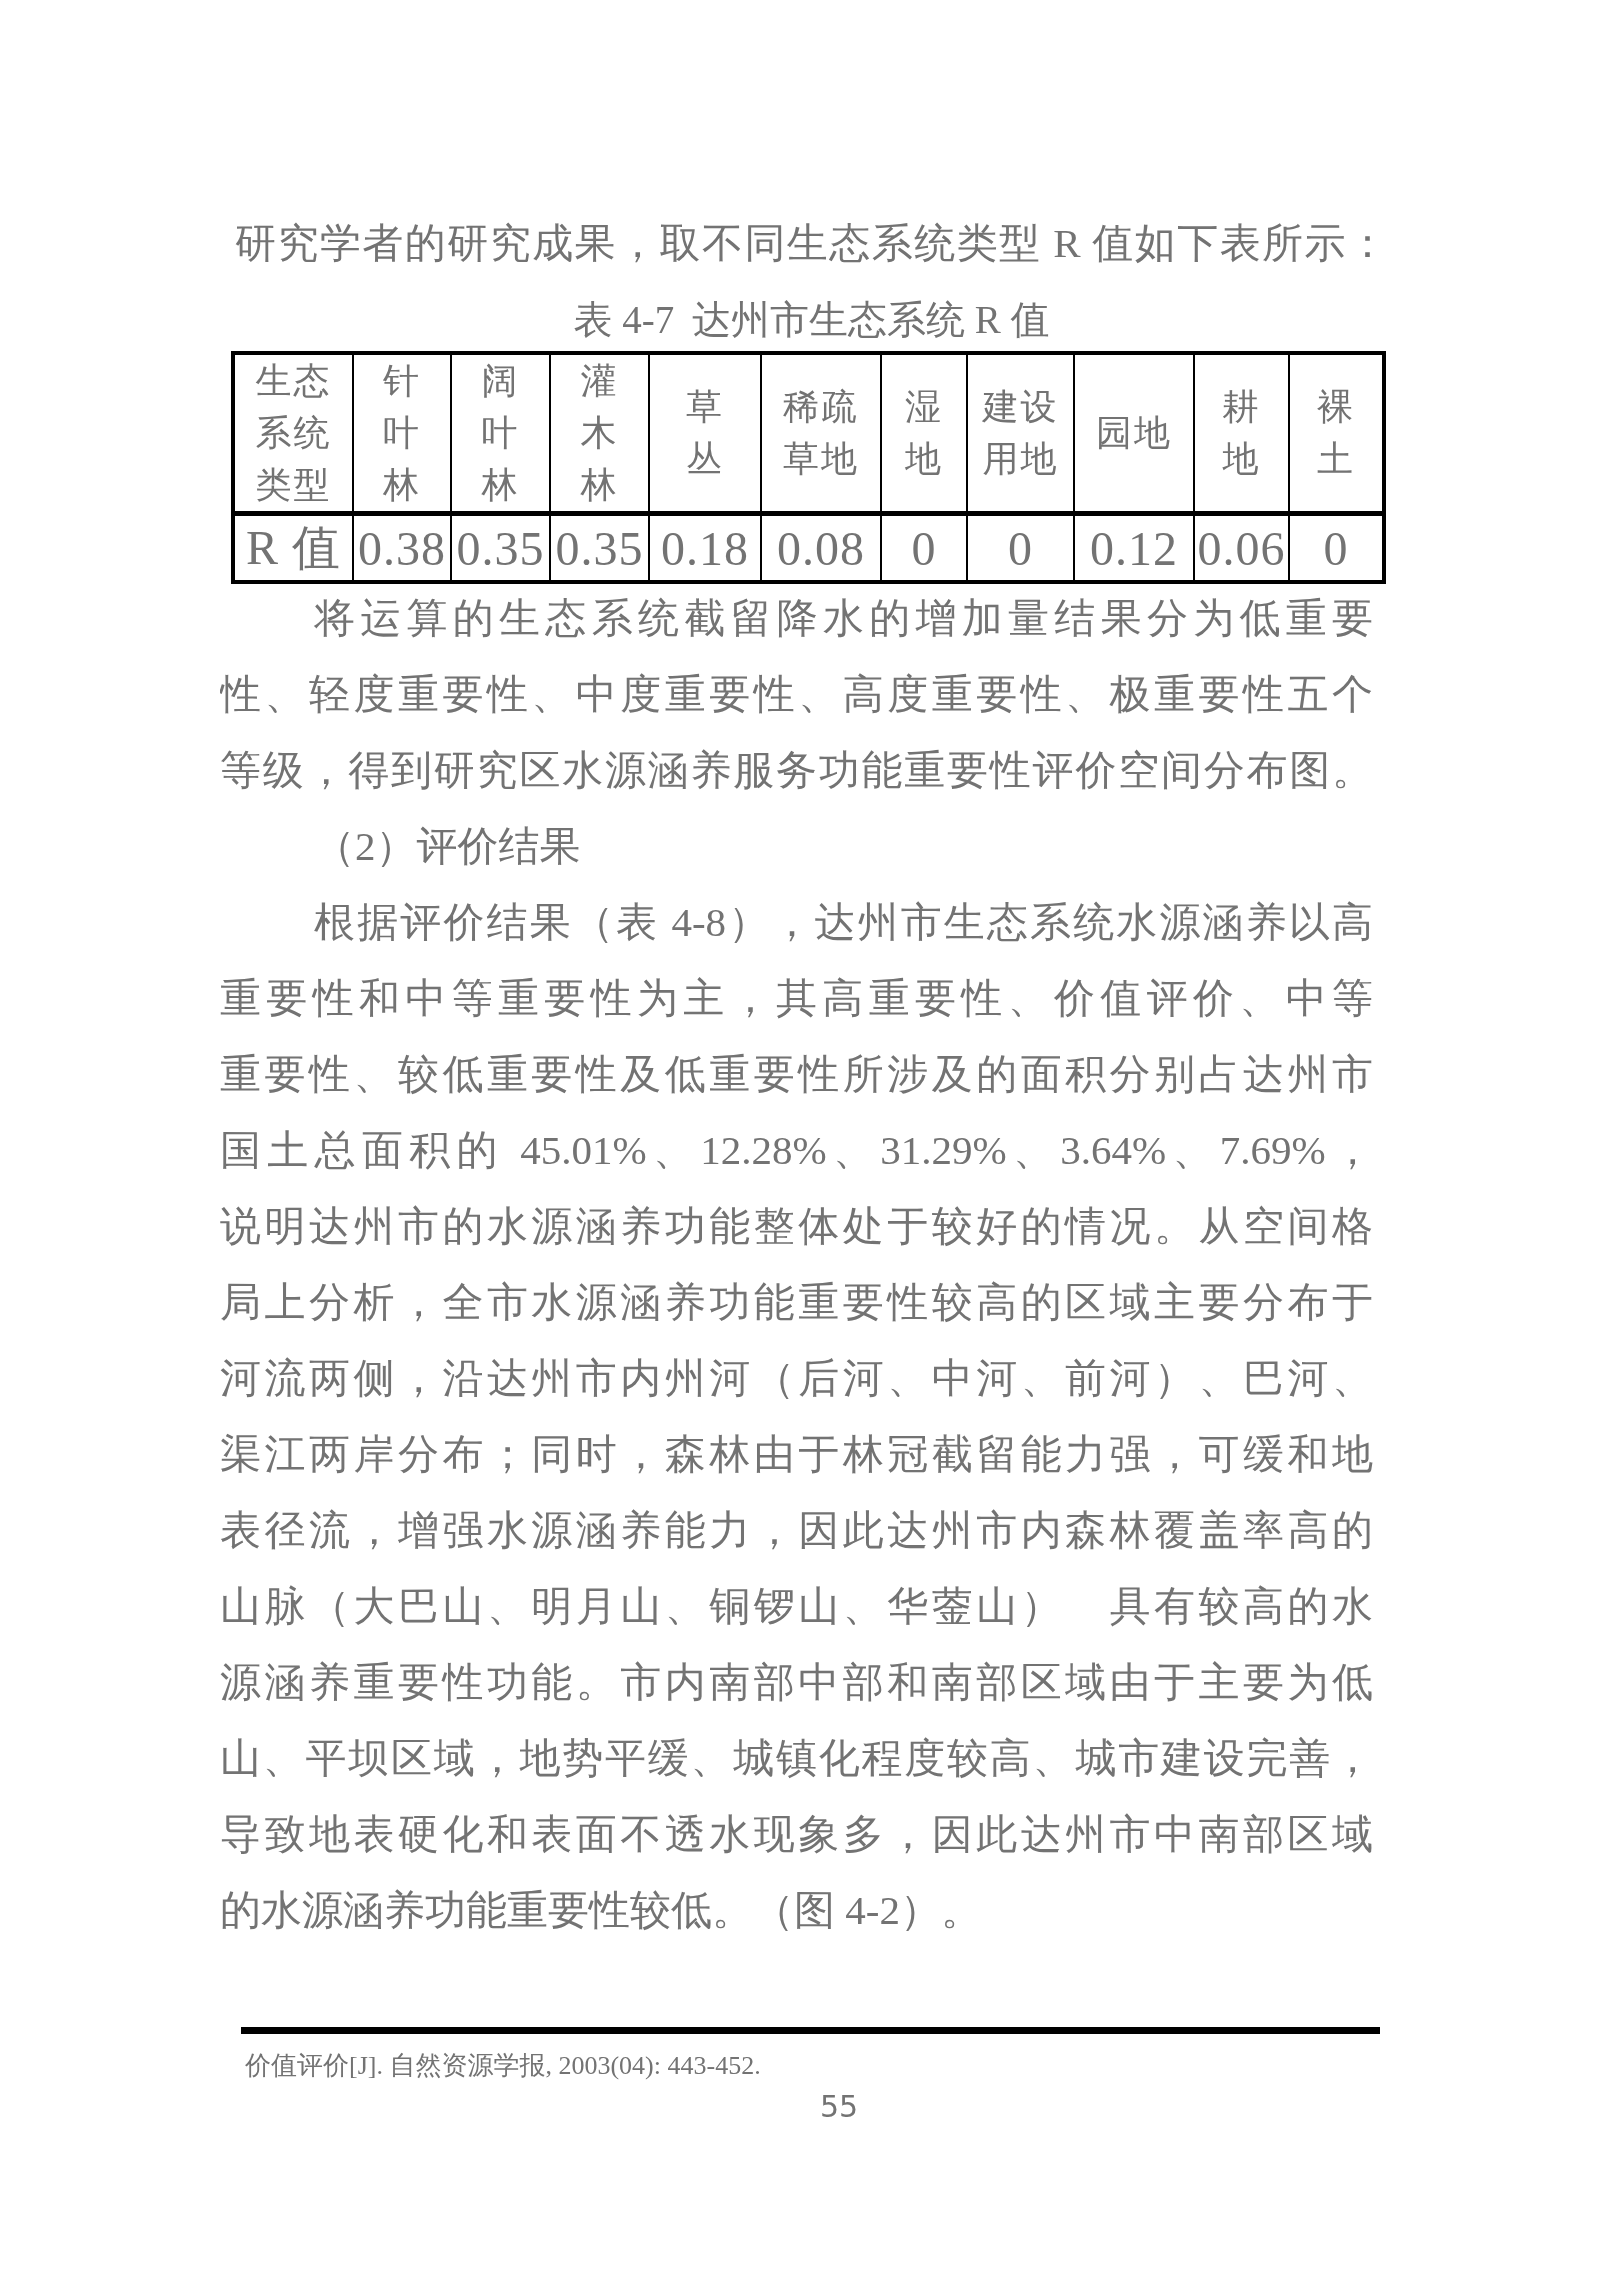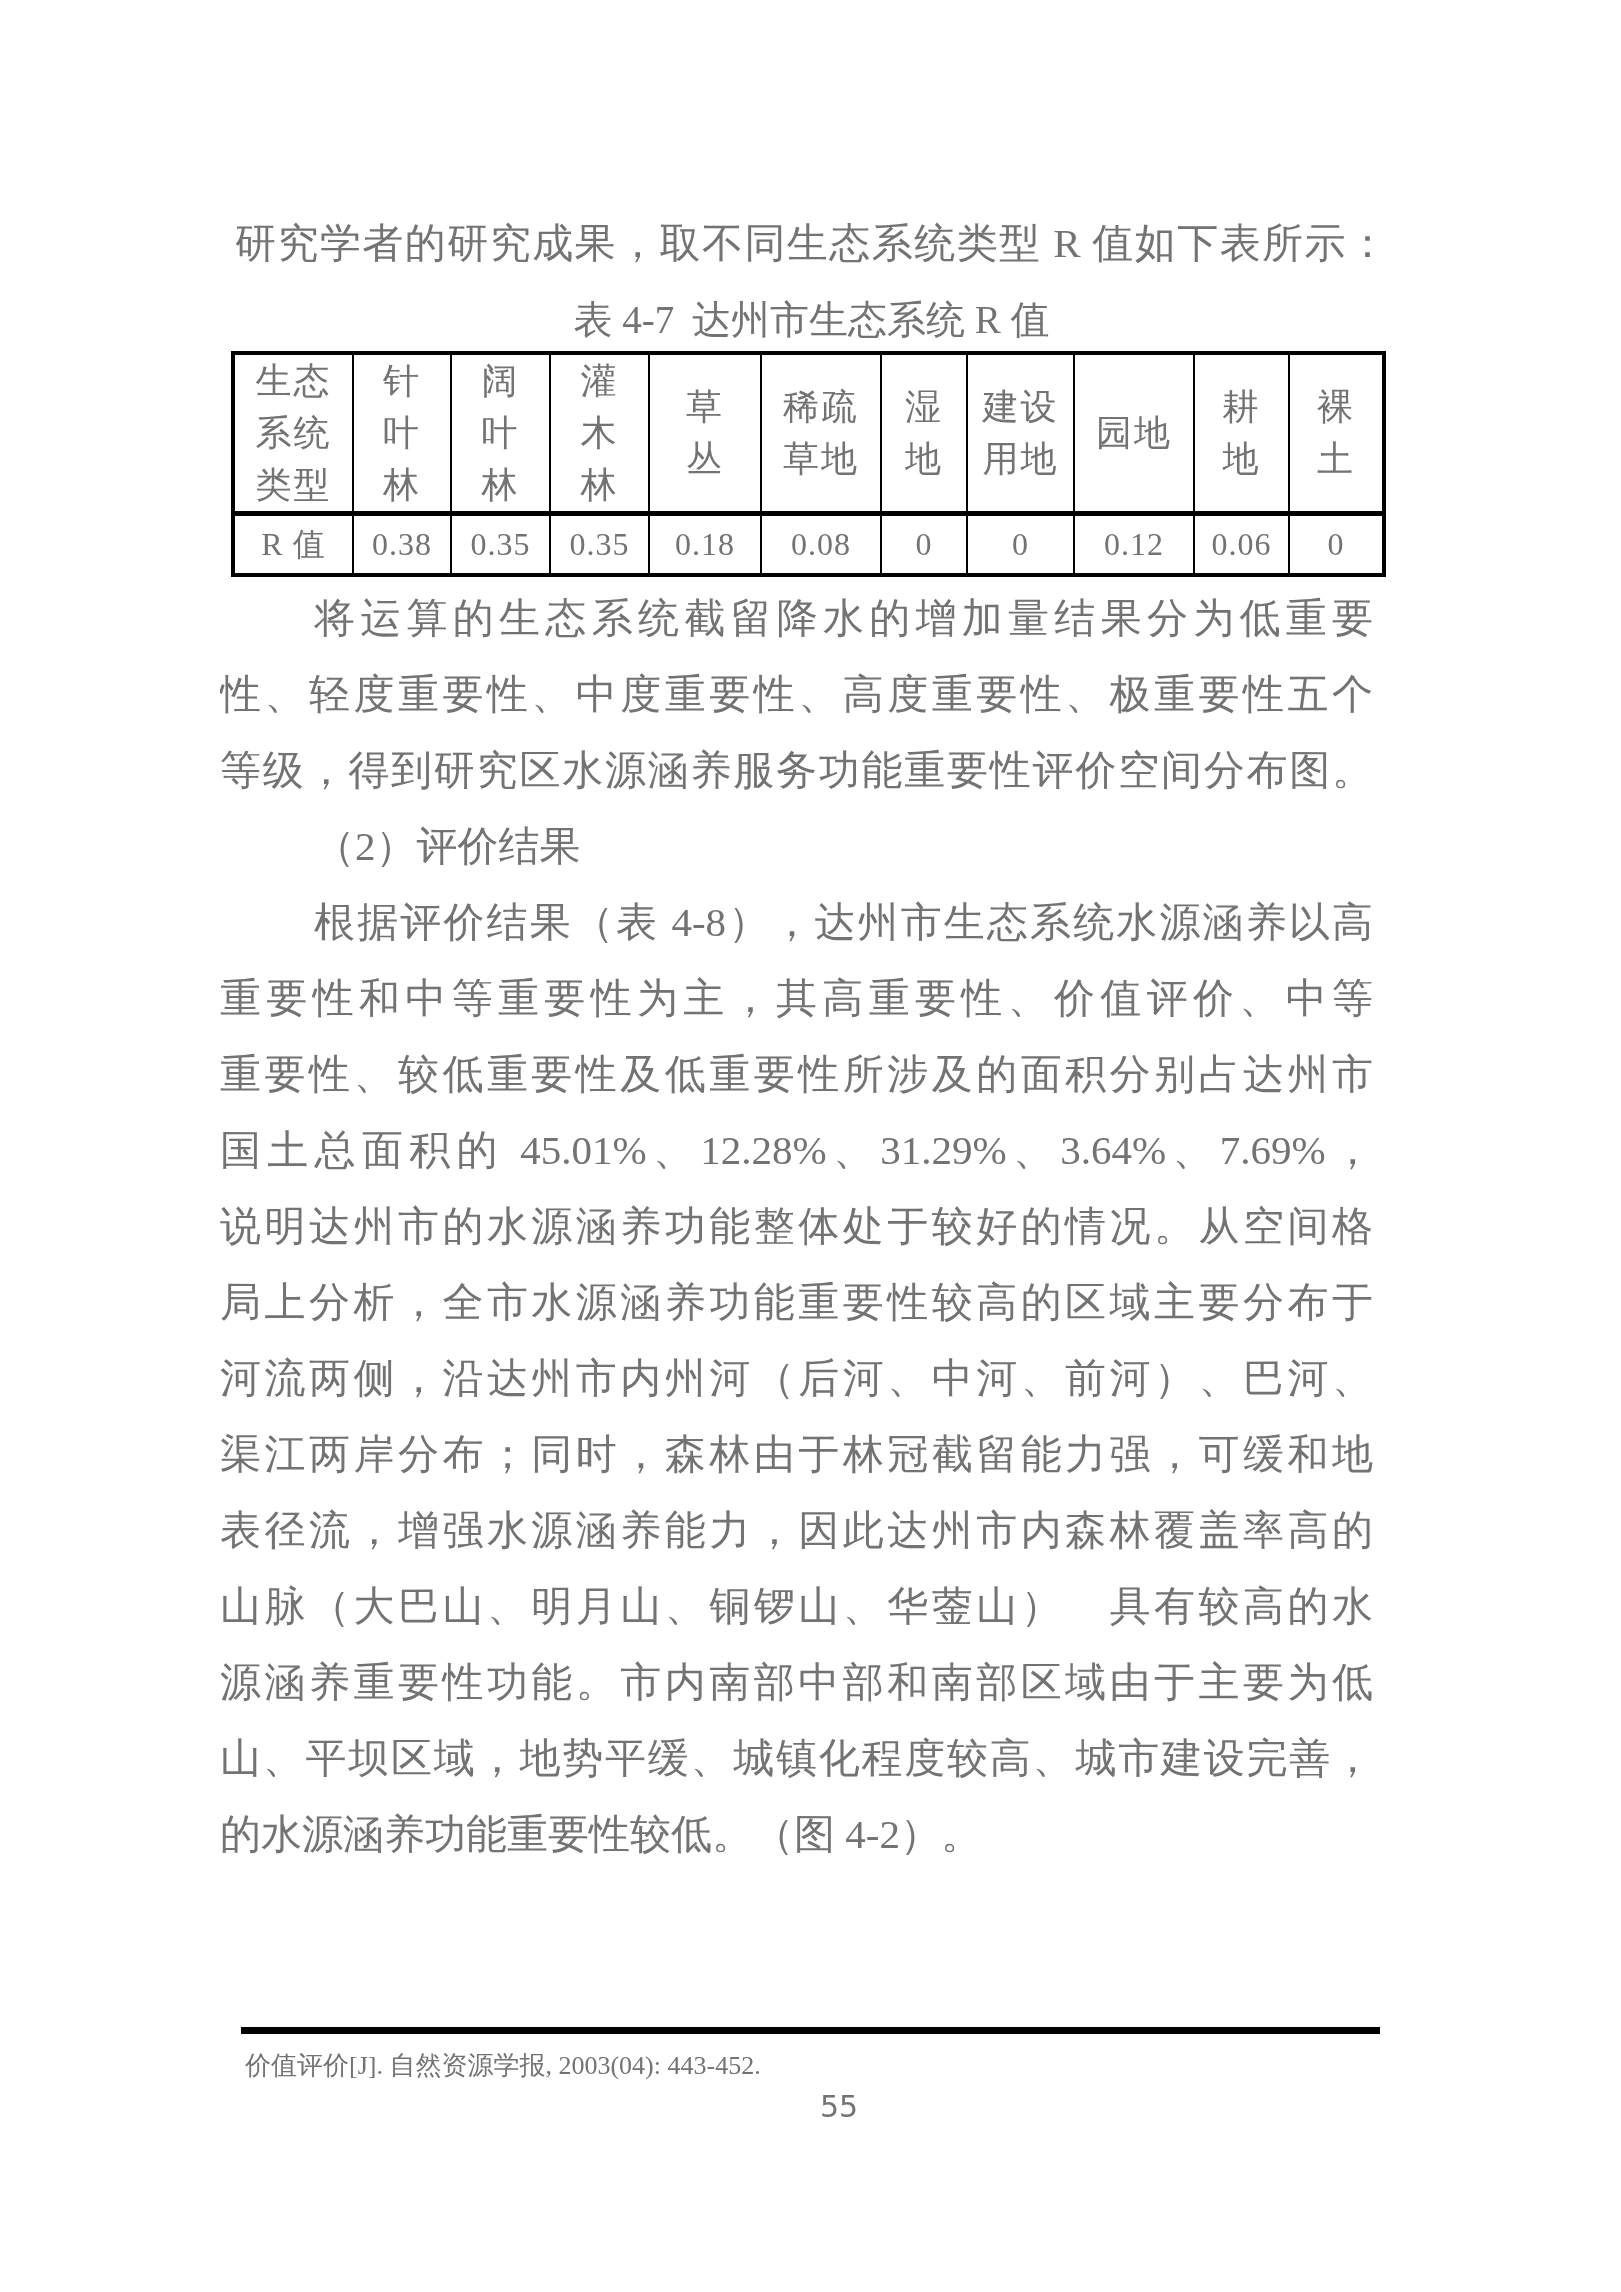--- a/index.html
+++ b/index.html
@@ -32,21 +32,21 @@
   .rtable td{
     border:2.9px solid #000;
     text-align:center;vertical-align:middle;padding:0;
     overflow:hidden;
   }
   .rtable tr.hrow td{
     height:155px;font-size:36px;line-height:52px;
     white-space:pre-line;letter-spacing:2px;
     border-bottom:5.9px solid #000;
   }
-  .rtable tr.vrow td{height:57px;font-size:32px;letter-spacing:1px;}
+  .rtable tr.vrow td{height:57px;font-size:48px;letter-spacing:1px;}
   
   .bodytext{
     position:absolute;left:220px;top:580px;width:1153px;
     font-size:41px;line-height:76px;
   }
   .line{
     height:76px;overflow:hidden;
     text-align:justify;text-align-last:justify;
   }
   .line.flush{text-align:left;text-align-last:left;}
@@ -146,20 +146,21 @@
     <div class="line">重要性、较低重要性及低重要性所涉及的面积分别占达州市</div>
     <div class="line">国土总面积的 45.01%、12.28%、31.29%、3.64%、7.69%，</div>
     <div class="line">说明达州市的水源涵养功能整体处于较好的情况。从空间格</div>
     <div class="line">局上分析，全市水源涵养功能重要性较高的区域主要分布于</div>
     <div class="line">河流两侧，沿达州市内州河（后河、中河、前河）、巴河、</div>
     <div class="line">渠江两岸分布；同时，森林由于林冠截留能力强，可缓和地</div>
     <div class="line">表径流，增强水源涵养能力，因此达州市内森林覆盖率高的</div>
     <div class="line">山脉（大巴山、明月山、铜锣山、华蓥山）　具有较高的水</div>
     <div class="line">源涵养重要性功能。市内南部中部和南部区域由于主要为低</div>
     <div class="line">山、平坝区域，地势平缓、城镇化程度较高、城市建设完善，</div>
+    <div class="line">导致地表硬化和表面不透水现象多，因此达州市中南部区域</div>
     <div class="line flush">的水源涵养功能重要性较低。（图 4-2）。</div>
   </div>
 
   <div class="footnote-rule"></div>
   <div class="footnote-text">价值评价[J]. 自然资源学报, 2003(04): 443-452.</div>
   <div class="page-number">55</div>
 
 </div>
 
 

